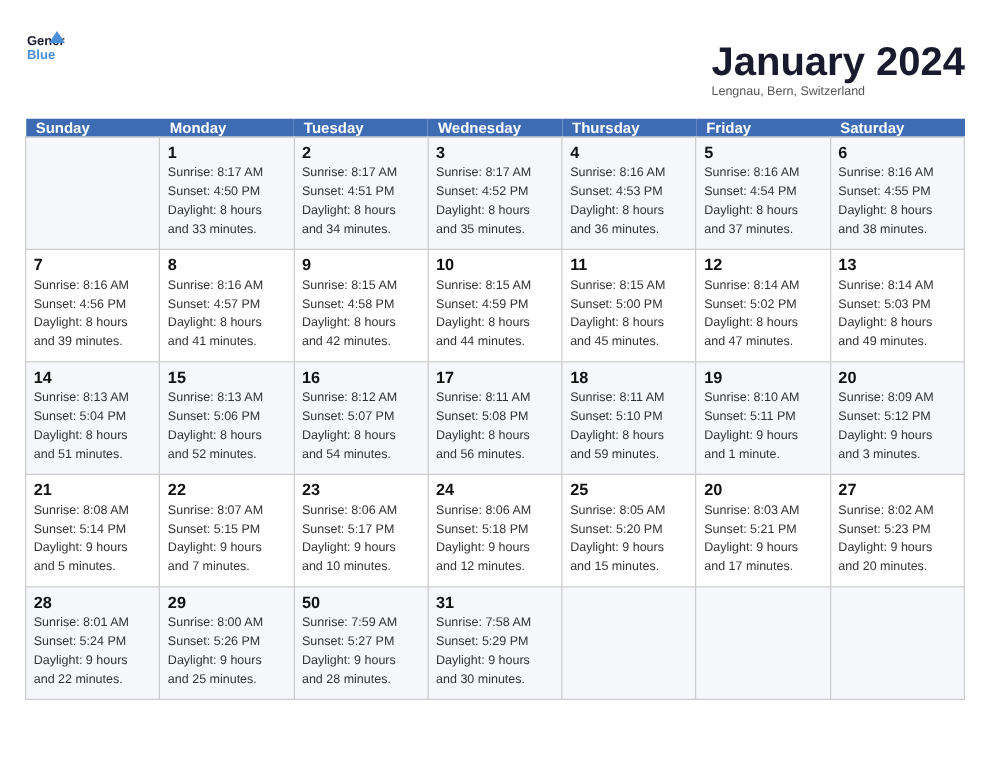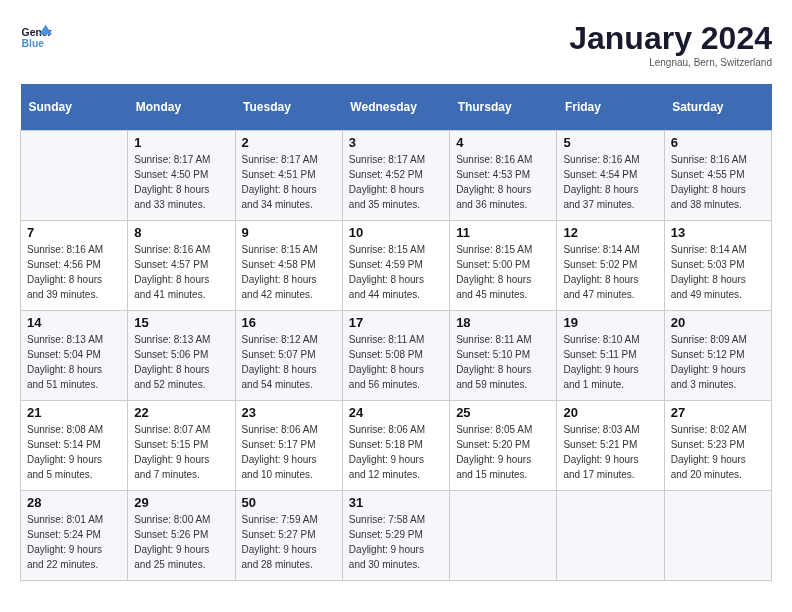--- a/index.html
+++ b/index.html
@@ -19,40 +19,41 @@
     .logo {
       display: flex;
       align-items: center;
       gap: 4px;
     }
     .logo-icon {
       width: 32px;
       height: 32px;
     }
     .title-block {
-      text-align: right;
+      text-align: left;
+      margin-top: 11px;
     }
     .month-title {
       font-size: 32px;
       font-weight: bold;
       color: #1a1a2e;
     }
     .location {
       font-size: 10px;
       color: #555;
     }
     .calendar {
       width: 100%;
       border-collapse: collapse;
       font-size: 11px;
     }
     .calendar th {
       background-color: #3d6cb5;
       color: #fff;
-      padding: 16px 8px;
+      padding: 0 8px;
       text-align: left;
       font-size: 12px;
       font-weight: bold;
     }
     .calendar td {
       border: 1px solid #ccc;
       vertical-align: top;
       padding: 4px 6px;
       width: calc(100% / 7);
       height: 90px;

